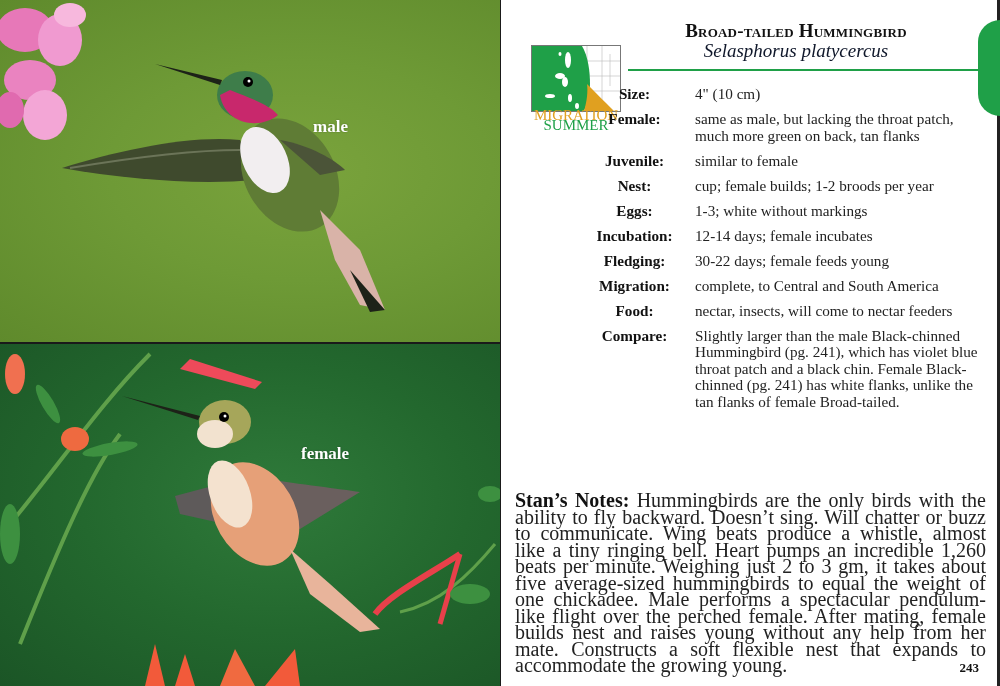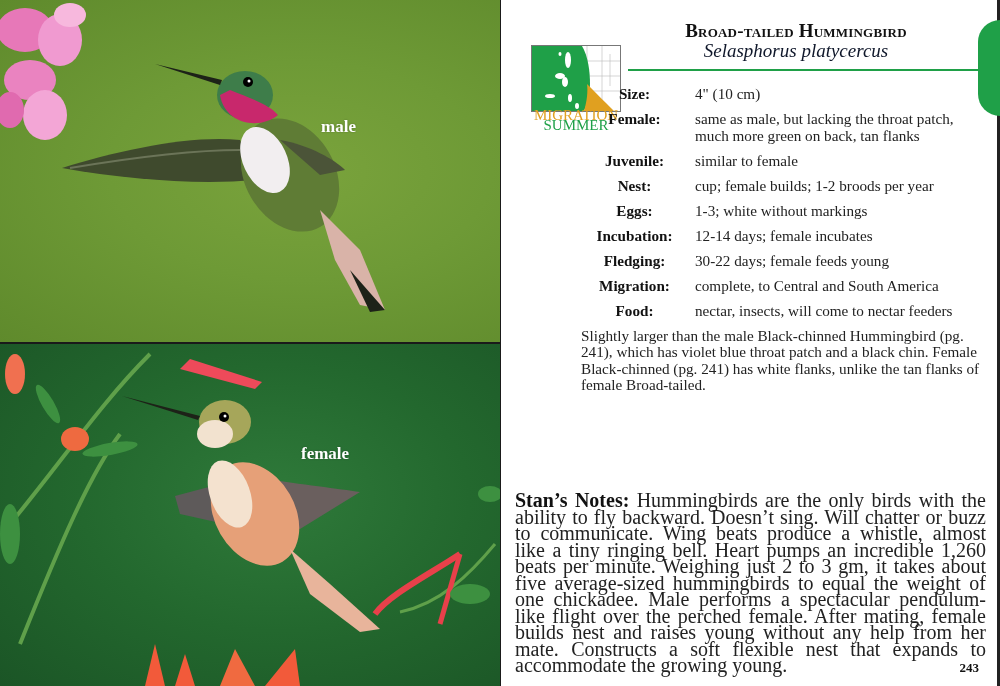--- a/index.html
+++ b/index.html
@@ -53,21 +53,21 @@
 
     <ellipse cx="245" cy="95" rx="28" ry="24" fill="#3e7d4a"></ellipse>
     <path d="M220 95 C225 125 260 130 278 115 C270 105 250 98 230 90 Z" fill="#c8286c"></path>
     <circle cx="248" cy="82" r="5" fill="#000"></circle>
     <circle cx="249" cy="81" r="1.5" fill="#fff"></circle>
 
     <path d="M155 64 L222 80 L220 85 Z" fill="#1d2218"></path>
 
     <path d="M280 140 C310 145 335 160 345 170 L320 175 Z" fill="#4b5438"></path>
   </svg>
-  <div class="photo-label" style="left:321px; top:117px;">male</div>
+  <div class="photo-label" style="left:313px; top:117px;">male</div>
 </div>
 
 <div class="photo photo-bottom">
   <svg width="500" height="342" viewBox="0 0 500 342">
 
     <path d="M10 180 C60 120 100 60 150 10" stroke="#5fa04a" stroke-width="4" fill="none"></path>
     <path d="M20 300 C60 200 90 130 120 90" stroke="#5fa04a" stroke-width="4" fill="none"></path>
     <ellipse cx="48" cy="60" rx="6" ry="22" fill="#3d9040" transform="rotate(-30 48 60)"></ellipse>
     <ellipse cx="110" cy="105" rx="28" ry="6" fill="#3d9040" transform="rotate(-10 110 105)"></ellipse>
     <ellipse cx="10" cy="190" rx="10" ry="30" fill="#3d9040"></ellipse>
@@ -169,20 +169,21 @@
       </div>
     <div class="row">
         <span class="label">Migration:</span>
         <span class="val">complete, to Central and South America</span>
       </div>
     <div class="row">
         <span class="label">Food:</span>
         <span class="val">nectar, insects, will come to nectar feeders</span>
       </div>
     <div class="row">
+        <span class="label">Compare:</span>
         <span class="val">Slightly larger than the male Black-chinned Hummingbird (pg. 241), which has violet blue throat patch and a black chin. Female Black-chinned (pg. 241) has white flanks, unlike the tan flanks of female Broad-tailed.</span>
       </div>
   </div>
 
   <div class="notes"><b>Stan’s Notes:</b><span> Hummingbirds are the only birds with the ability to fly backward. Doesn’t sing. Will chatter or buzz to communicate. Wing beats produce a whistle, almost like a tiny ringing bell. Heart pumps an incredible 1,260 beats per minute. Weighing just 2 to 3 gm, it takes about five average-sized hummingbirds to equal the weight of one chickadee. Male performs a spectacular pendulum-like flight over the perched female. After mating, female builds nest and raises young without any help from her mate. Constructs a soft flexible nest that expands to accommodate the growing young.</span></div>
 
   <div class="pagenum">243</div>
 </div>
 
 </body></html>

